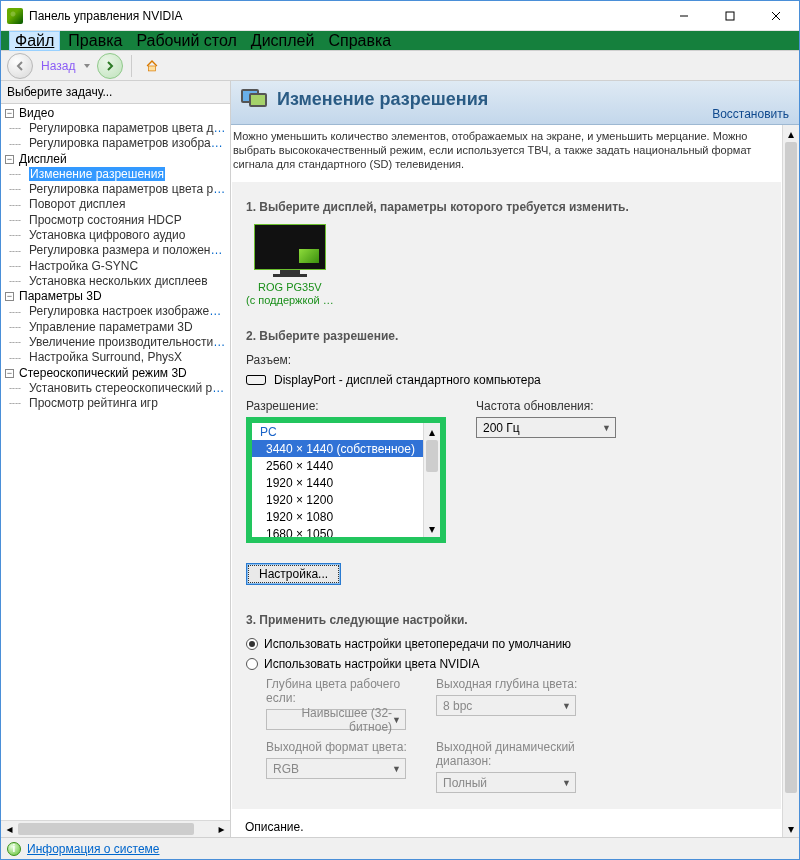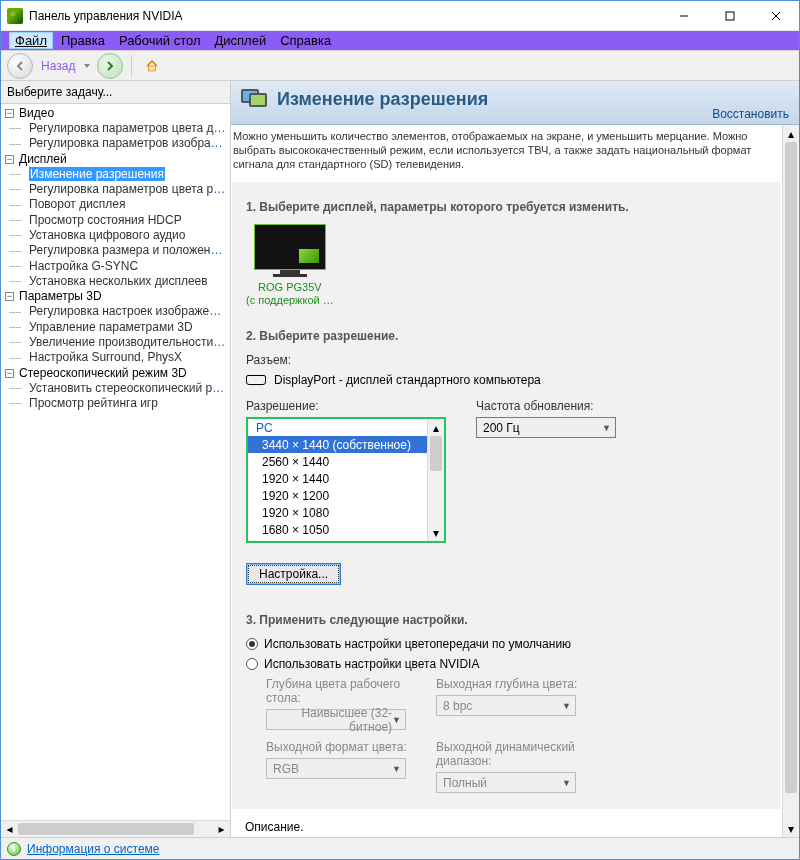--- a/index.html
+++ b/index.html
@@ -7,21 +7,21 @@
   .window { width:800px; height:860px; border:1px solid #4a8fd8; display:flex; flex-direction:column; background:#fff; }
   
   .titlebar { height:30px; background:#fff; display:flex; align-items:center; padding-left:6px; border-bottom:1px solid #e5e5e5;}
   .titlebar .icon { width:16px; height:16px; background:linear-gradient(135deg,#6a0 40%,#050 100%); border-radius:2px; margin-right:6px; position:relative;}
   .titlebar .icon::after{content:""; position:absolute; inset:3px; background:radial-gradient(circle at 30% 30%, #fff3 20%, transparent 30%);}
   .titlebar .title { flex:1; font-size:12px; color:#000;}
   .winbtns { display:flex; height:100%;}
   .winbtn { width:46px; display:flex; align-items:center; justify-content:center; }
   .winbtn svg { width:10px; height:10px; stroke:#000; stroke-width:1; fill:none;}
   
-  .menubar { height:20px; display:flex; align-items:center; padding:0 12px 0 8px; gap:2px; font-size:13px; background:#8b5cf6; border-bottom:1px solid #d0d0d0;}
+  .menubar { height:20px; display:flex; align-items:center; padding:0 12px 0 8px; gap:2px; font-size:16px; background:#15803d; border-bottom:1px solid #d0d0d0;}
   .menubar .item { padding:1px 6px; }
   .menubar .item u{text-decoration:underline;}
   .menubar .item.active{ background:#cde8ff; border:1px solid #99d1ff; padding:0 5px;}
   
   .toolbar { height:30px; background:#f0f0f0; border-bottom:1px solid #d0d0d0; display:flex; align-items:center; padding:0 6px; gap:6px;}
   .tbtn { width:24px; height:24px; border:1px solid transparent; border-radius:3px; display:flex; align-items:center; justify-content:center;}
   .tbtn.round{ width:26px; height:26px; border-radius:50%; background:radial-gradient(circle at 35% 30%, #fefefe, #d8d8d8); border:1px solid #b8b8b8;}
   .tbtn.round.enabled{ background:radial-gradient(circle at 35% 30%, #eaf6e8, #bfe2bb); border-color:#8fc98a;}
   .back-label{ color:#8b5cf6; padding:0 2px; font-size:12px;}
   .tbtn svg{width:14px;height:14px;}
@@ -58,21 +58,21 @@
   .monitor .screen{ width:72px; height:46px; background:#111; border:1px solid #6bbf2e; position:relative; margin:auto;}
   .monitor .screen::after{content:""; position:absolute; right:6px; bottom:6px; width:20px; height:14px; background:linear-gradient(135deg,#8edc3b,#3b8f0e);}
   .monitor .stand{width:20px; height:4px; background:#333; margin:0 auto;}
   .monitor .base{width:34px; height:3px; background:#333; margin:0 auto;}
   .monitor .cap{ color:#1a8f1a; font-size:11px; line-height:13px; margin-top:4px;}
   .lbl{ font-size:12px; color:#333;}
   .conn{ display:flex; align-items:center; gap:8px; margin:6px 0 12px 0; font-size:12px;}
   .dp-icon{width:20px; height:10px; border:1.5px solid #000; border-radius:2px 2px 3px 3px; position:relative;}
   .row{ display:flex; gap:30px; align-items:flex-start;}
   .col{ display:flex; flex-direction:column;}
-  .listbox{ width:200px; height:126px; background:#fff; border:2px solid #22c55e; display:flex; font-size:12px;}
+  .listbox{ width:200px; height:126px; background:#fff; border:6px solid #22c55e; display:flex; font-size:12px;}
   .listbox .inner{flex:1; overflow:hidden;}
   .listbox .li{ padding:1px 0 1px 14px; color:#000; font-size:12px; height:17px; line-height:16px;}
   .listbox .li.head{ color:#1a64c8; padding-left:8px;}
   .listbox .li.sel{ background:#3072d6; color:#fff;}
   .listbox .sb{ width:17px; background:#f0f0f0; border-left:1px solid #d9d9d9; display:flex; flex-direction:column;}
   .listbox .sb .arr{height:17px; display:flex;align-items:center;justify-content:center;}
   .listbox .sb .tr{flex:1; position:relative;}
   .listbox .sb .th{position:absolute; left:2px; right:2px; top:0; height:40%; background:#cdcdcd; border-radius:2px;}
   select.win, .winselect{ height:21px; border:1px solid #7a7a7a; background:#efefef; font-size:12px; padding:1px 4px; font-family:inherit; color:#000;}
   .winselect{ display:flex; align-items:center; justify-content:space-between; padding:0 4px 0 6px;}
@@ -273,21 +273,21 @@
             <span class="radio checked"></span>
             <span>Использовать настройки цветопередачи по умолчанию</span>
           </div>
           <div class="radio-row">
             <span class="radio"></span>
             <span>Использовать настройки цвета NVIDIA</span>
           </div>
 
           <div class="grid2">
             <div>
-              <div class="dislabel">Глубина цвета рабочего стола:</div>
+              <div class="dislabel">Глубина цвета рабочего если:</div>
               <div class="winselect dis" style="width:140px;margin-top:4px">
                     <span>Наивысшее (32-битное)</span>
                     <span class="dd">▼</span>
                   </div>
             </div>
             <div>
               <div class="dislabel">Выходная глубина цвета:</div>
               <div class="winselect dis" style="width:140px;margin-top:4px">
                     <span>8 bpc</span>
                     <span class="dd">▼</span>

